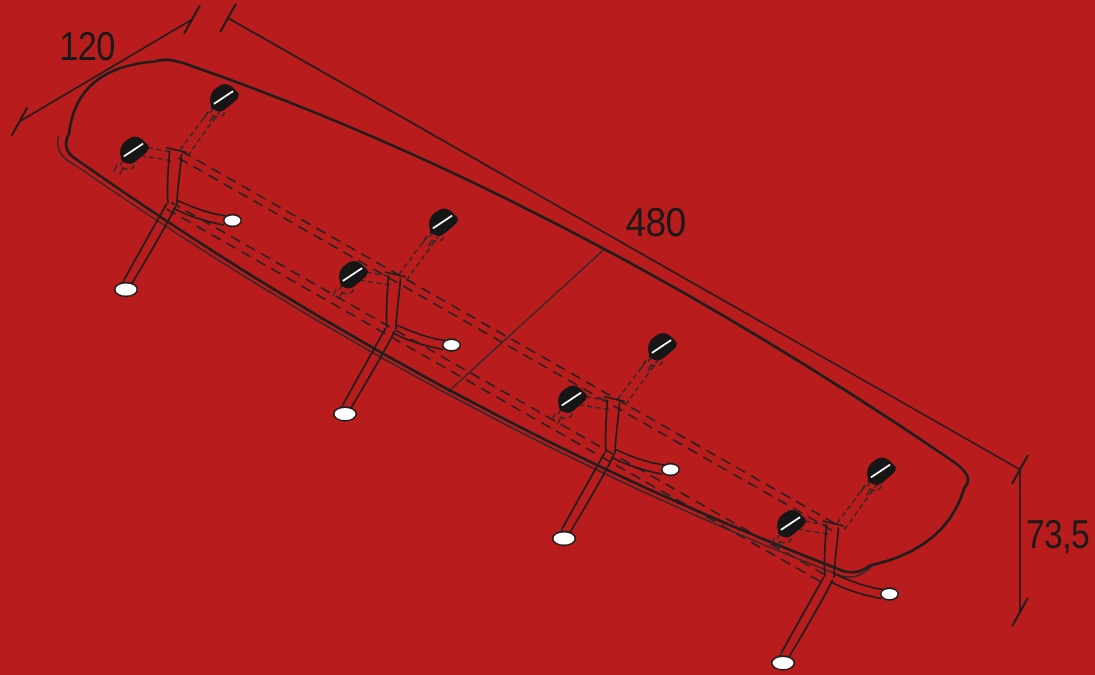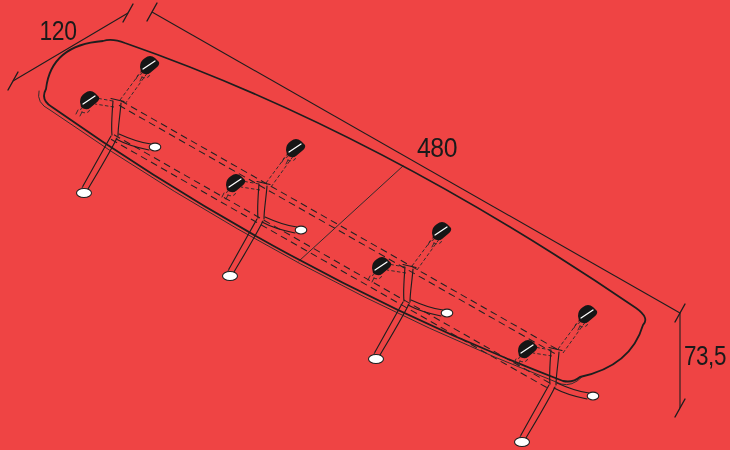--- a/index.html
+++ b/index.html
@@ -1,20 +1,20 @@
 <!DOCTYPE html>
 <html><head>
 <meta charset="utf-8">
 <style>
   html, body { margin: 0; padding: 0; background: #ffffff; }
   .stage {
     position: relative;
     width: 730px;
     height: 450px;
-    background: #ef4444;
+    background: #b91c1c;
     overflow: hidden;
     font-family: "Liberation Sans", sans-serif;
   }
   svg { display: block; }
 
   .outline  { fill: none; stroke: #1e1e1e; stroke-width: 1.8; stroke-linejoin: round; stroke-linecap: round; }
   .mid      { fill: none; stroke: #1e1e1e; stroke-width: 1.15; stroke-linecap: round; }
   .thin     { fill: none; stroke: #2a2a2a; stroke-width: 0.95; stroke-linecap: round; }
   .dash     { fill: none; stroke: #222222; stroke-width: 1.05; stroke-dasharray: 7 4.5; }
   .dashthin { fill: none; stroke: #2a2a2a; stroke-width: 0.95; stroke-dasharray: 3.5 2.2; }

